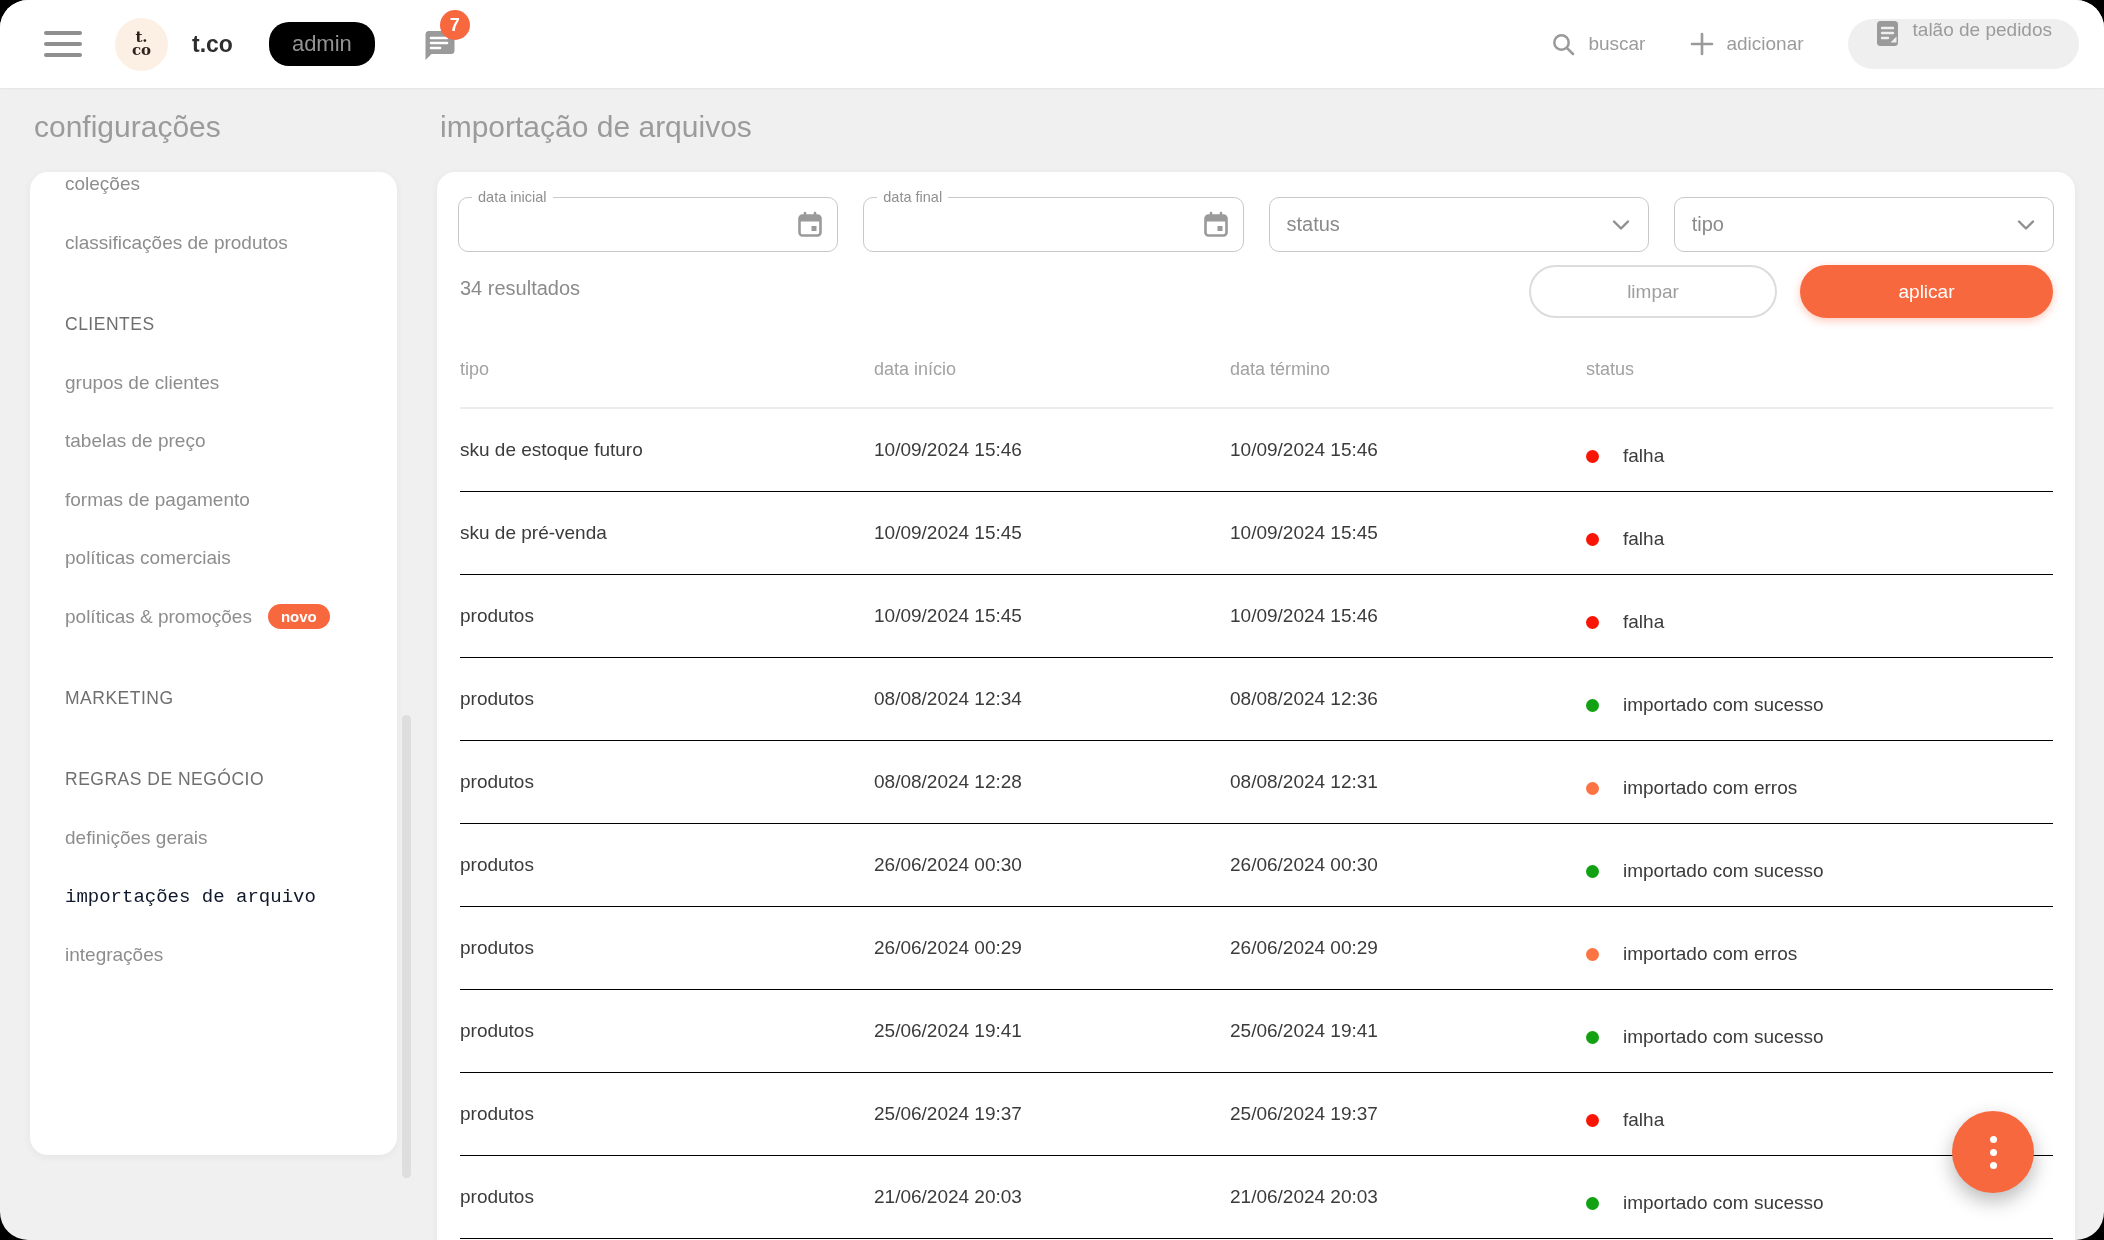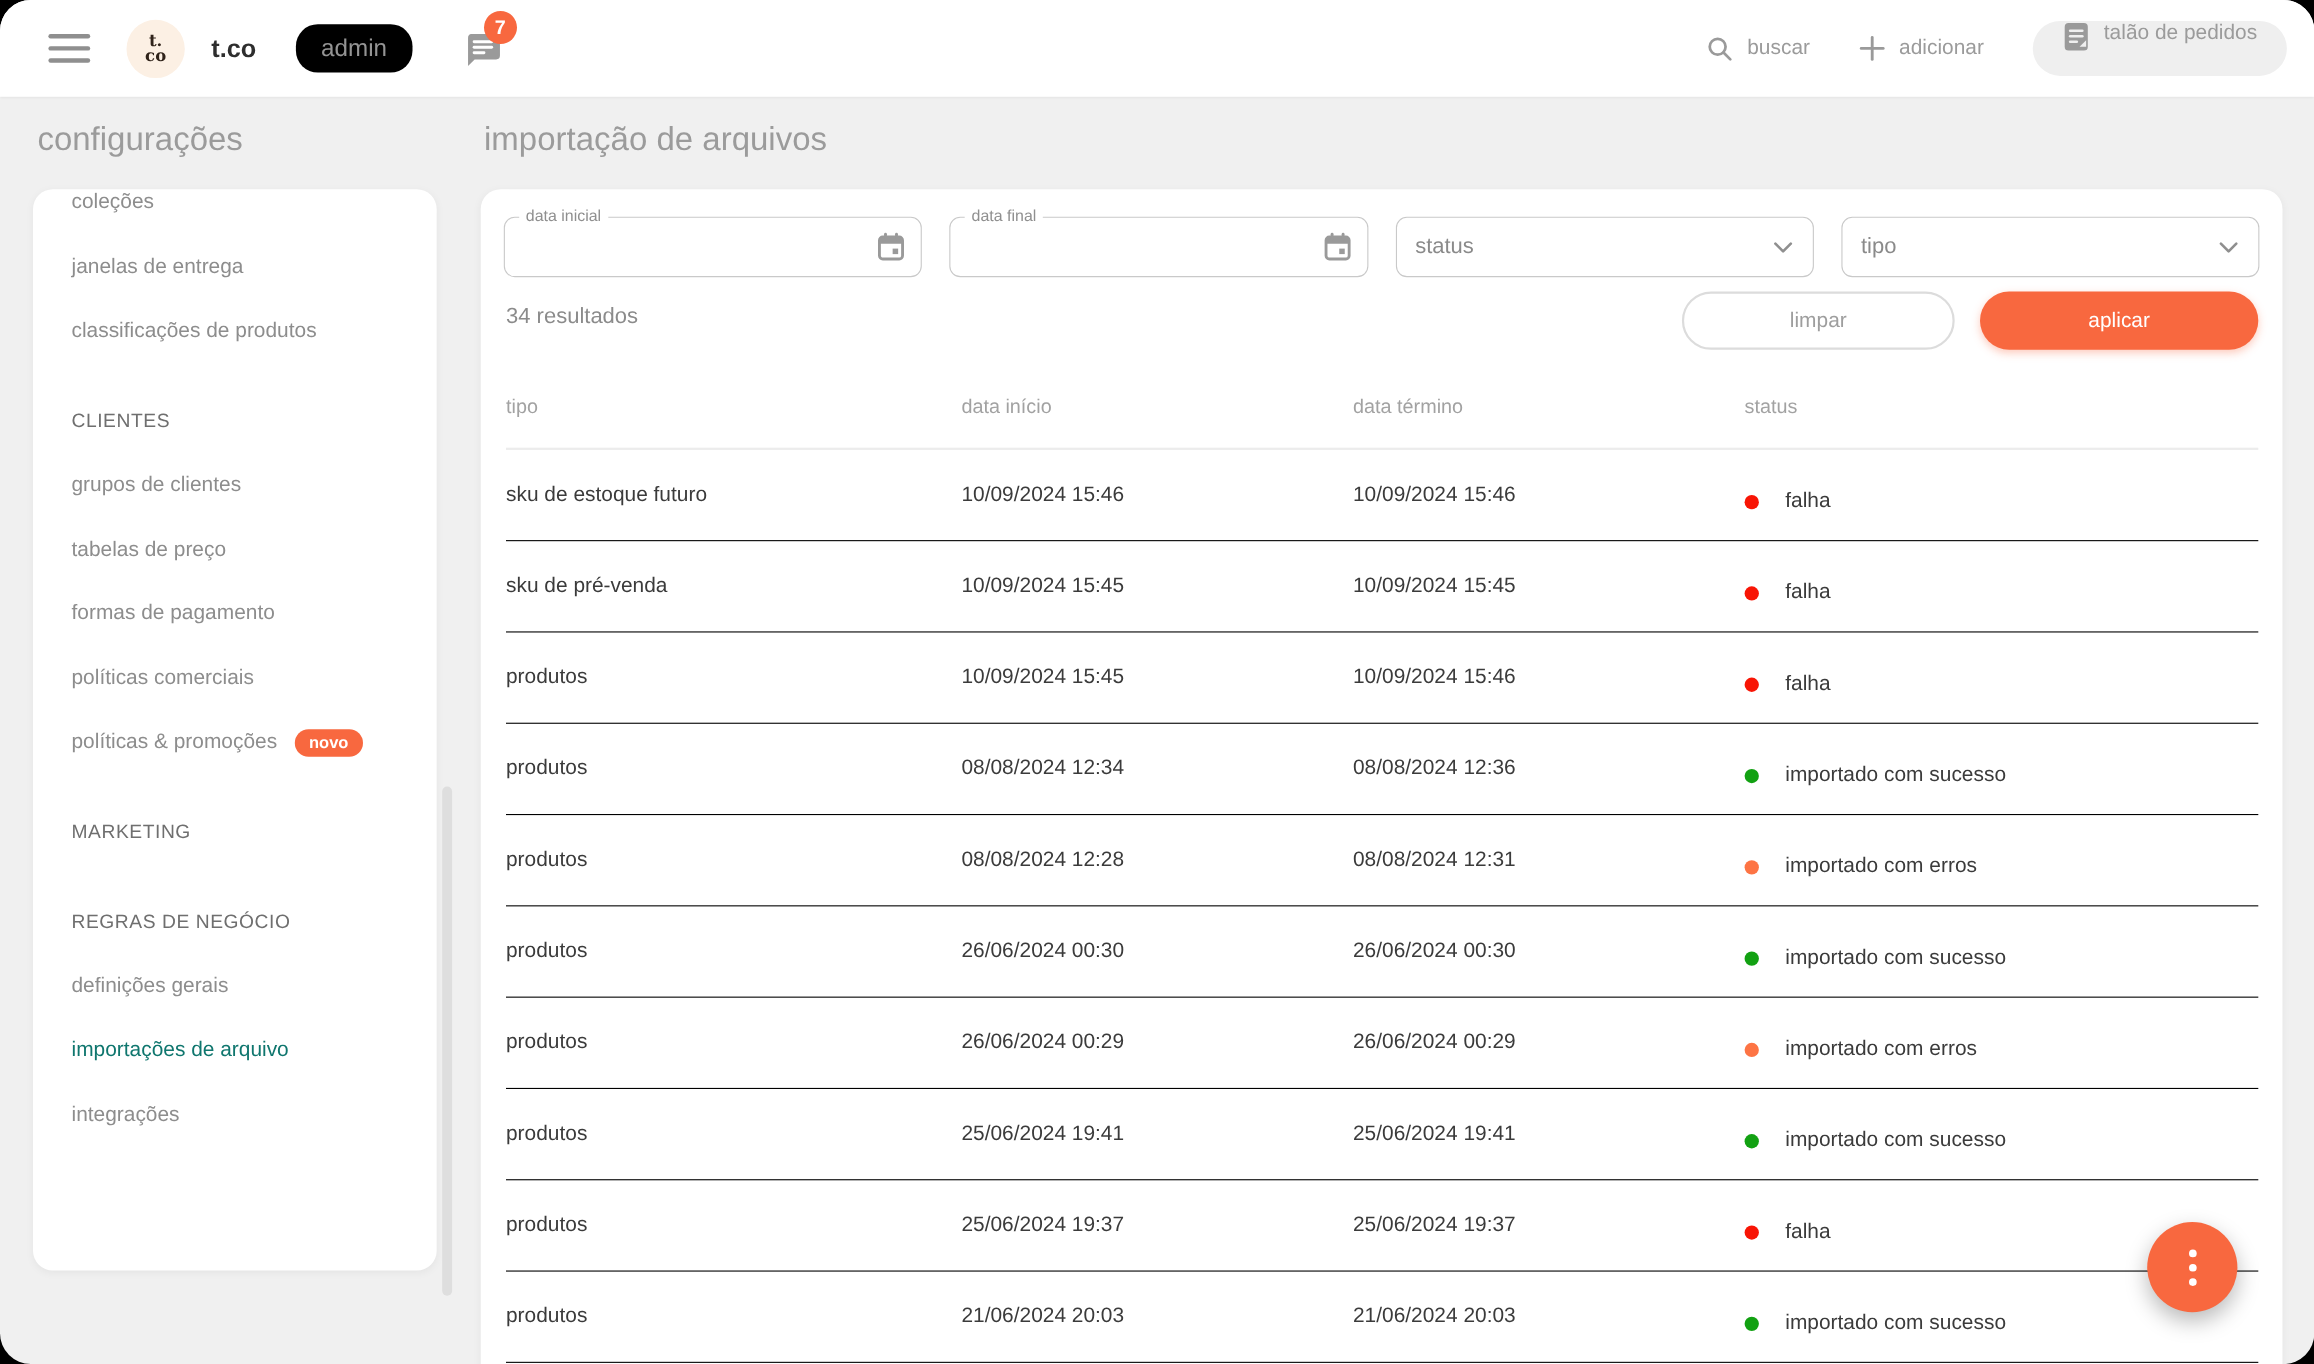--- a/index.html
+++ b/index.html
@@ -30,21 +30,21 @@
   
   .side-title{position:absolute;left:34px;top:110px;font-size:30px;color:#9b9b9b;}
   .main-title{position:absolute;left:440px;top:110px;font-size:30px;color:#9b9b9b;}
 
   
   .side-card{position:absolute;left:30px;top:172px;width:367px;height:983px;background:#fff;
     border-radius:18px;box-shadow:0 2px 8px rgba(0,0,0,.05);overflow:hidden;}
   .menu{margin-top:-17px;}
   .menu-item,.menu-section{height:58.5px;display:flex;align-items:center;padding-left:35px;}
   .menu-item span:first-child{font-size:19px;color:#8d8d8d;cursor:pointer;}
-  .menu-item.active span:first-child{color:#0f766e;}
+  .menu-item.active span:first-child{color:#0f172a;font-family:Liberation Mono, monospace;}
   .menu-section{margin-top:23px;font-size:17.5px;color:#6f6f6f;letter-spacing:.5px;}
   .novo-badge{margin-left:16px;background:#f8683f;color:#fff;font-size:15px;font-weight:700;
     border-radius:13px;padding:4px 13px;}
   .side-scrollbar{position:absolute;left:402px;top:715px;width:9px;height:463px;
     background:#dedede;border-radius:5px;}
 
   
   .main-card{position:absolute;left:437px;top:172px;width:1638px;height:1110px;background:#fff;
     border-radius:18px;box-shadow:0 2px 8px rgba(0,0,0,.05);}
   .filters{position:absolute;top:25px;left:21px;right:21px;display:flex;gap:25px;}
@@ -135,23 +135,20 @@
     </div>
   </header>
 
   <div class="side-title">configurações</div>
   <div class="main-title">importação de arquivos</div>
 
   <nav class="side-card">
     <div class="menu">
         <div class="menu-item">
           <span>coleções</span>
-        </div>
-        <div class="menu-item">
-          <span>janelas de entrega</span>
         </div>
         <div class="menu-item">
           <span>classificações de produtos</span>
         </div>
         <div class="menu-section">CLIENTES</div>
         <div class="menu-item">
           <span>grupos de clientes</span>
         </div>
         <div class="menu-item">
           <span>tabelas de preço</span>

